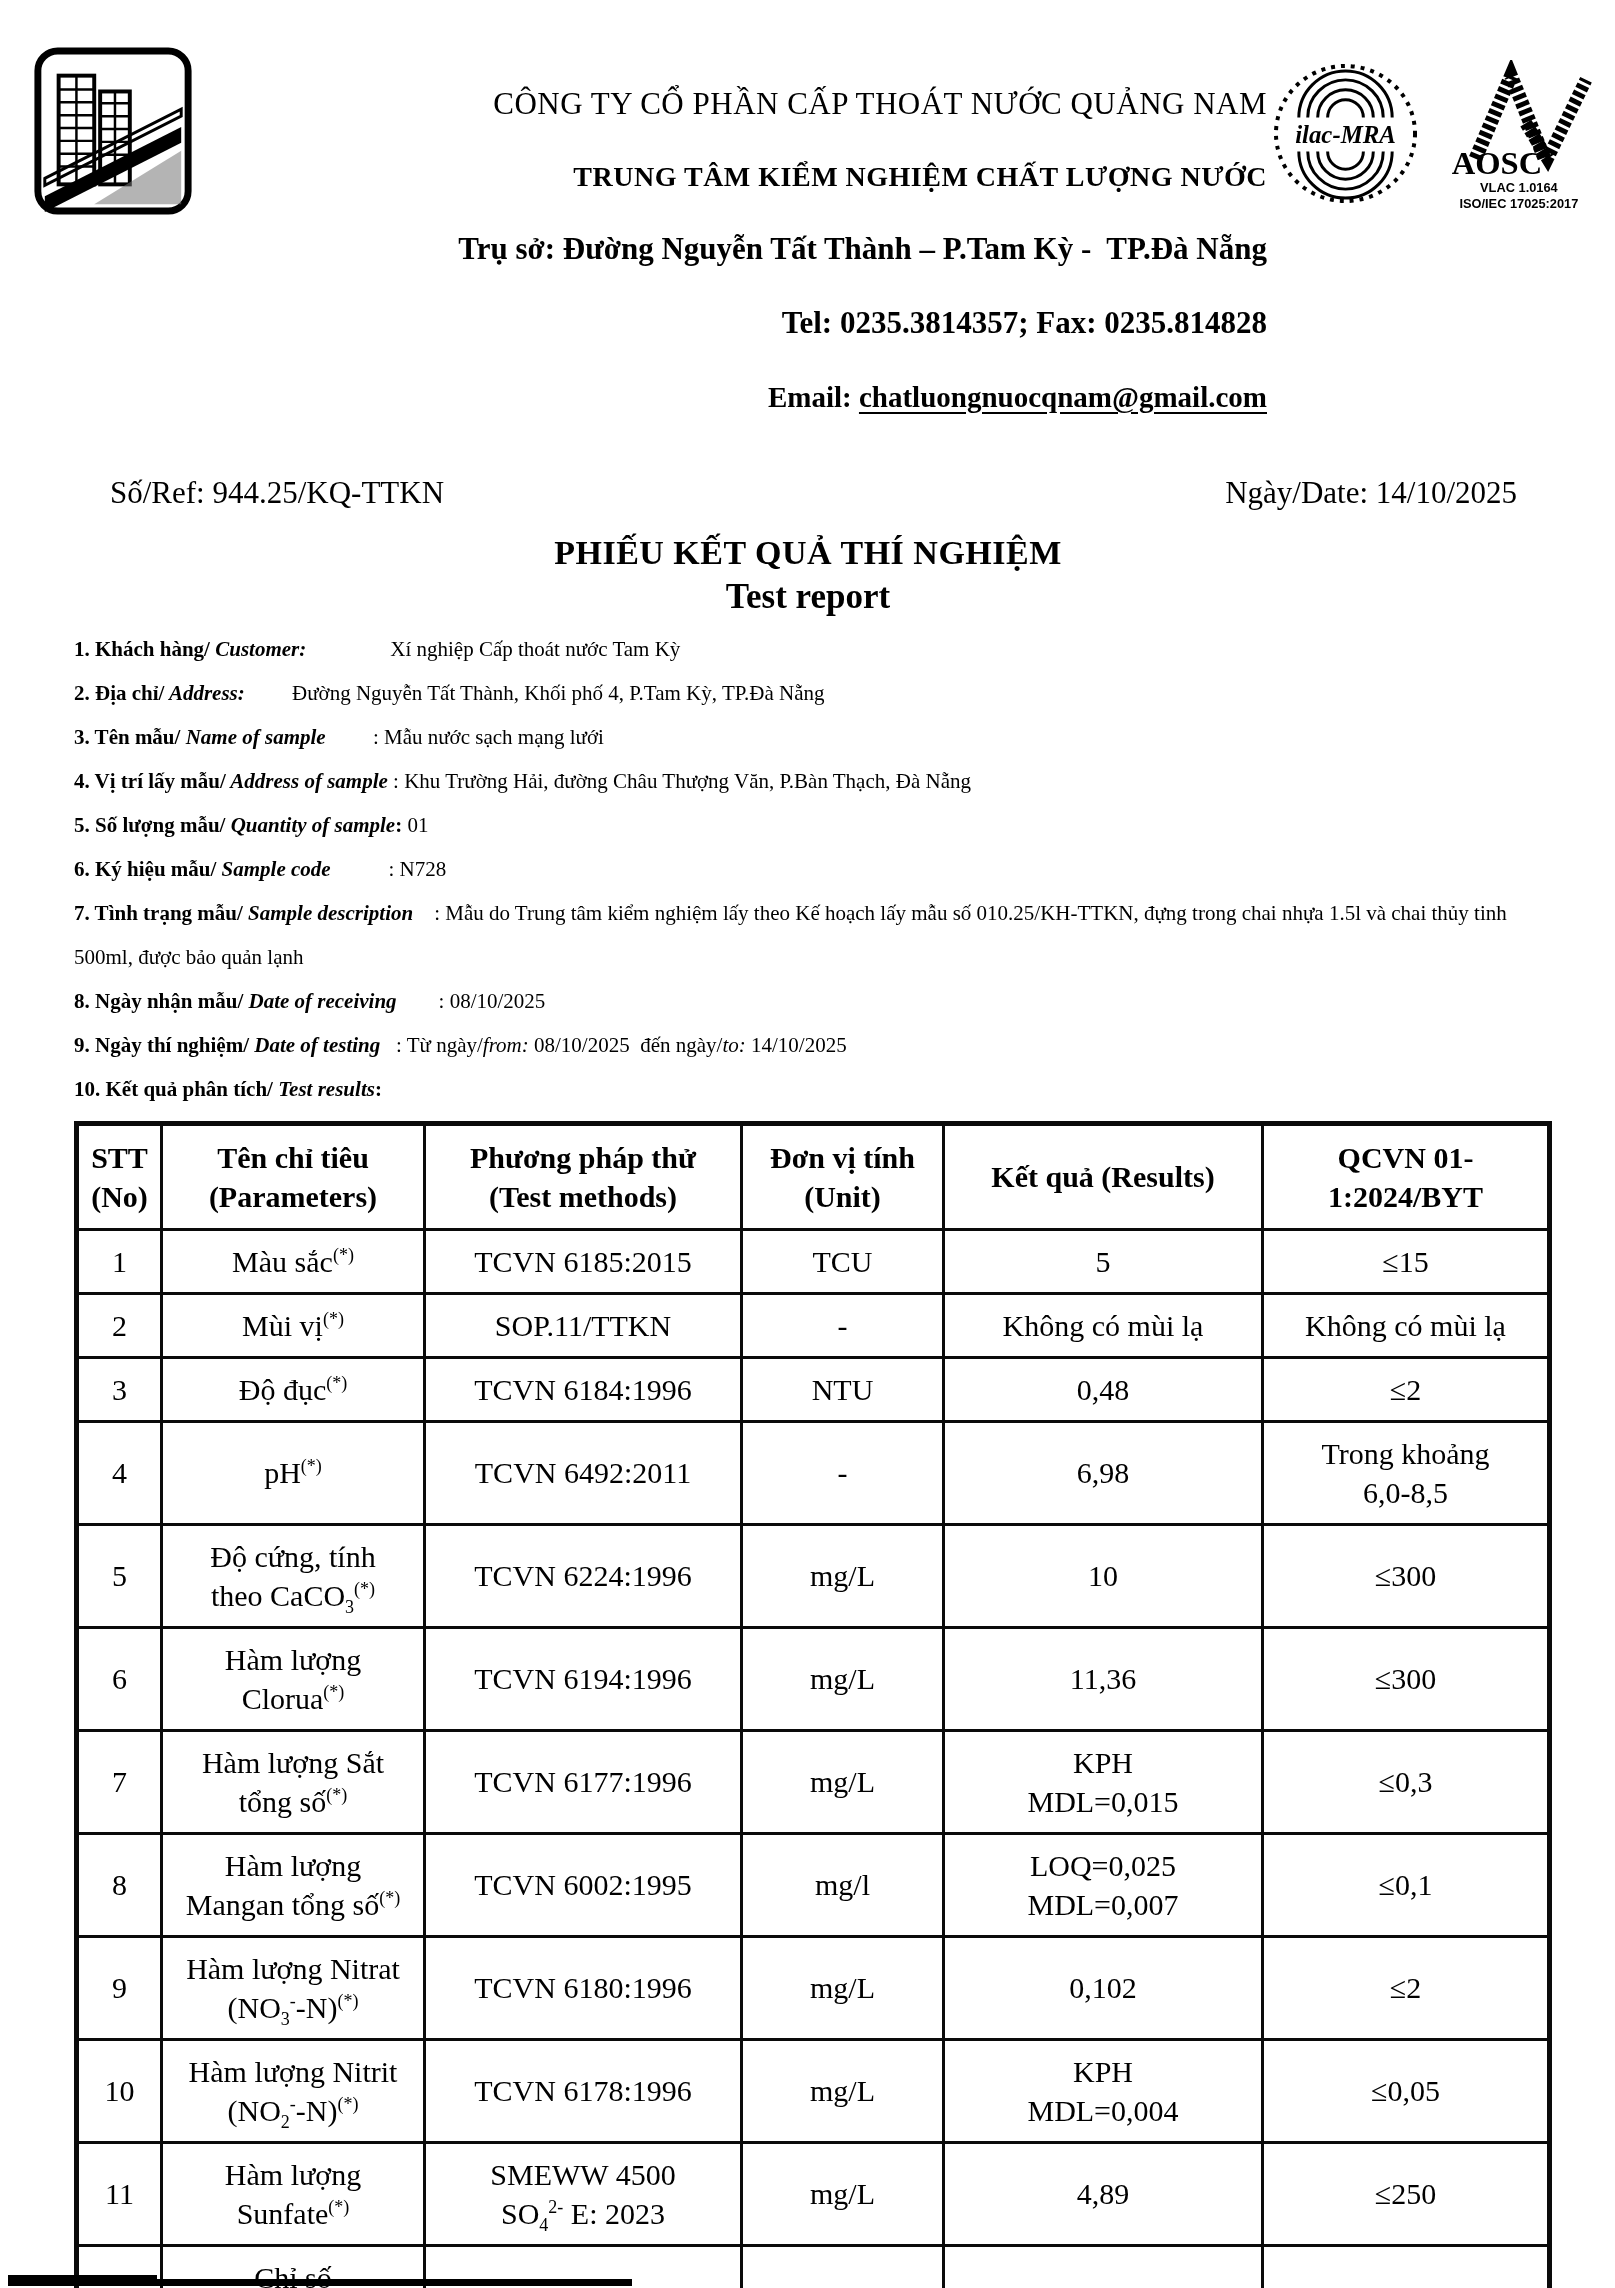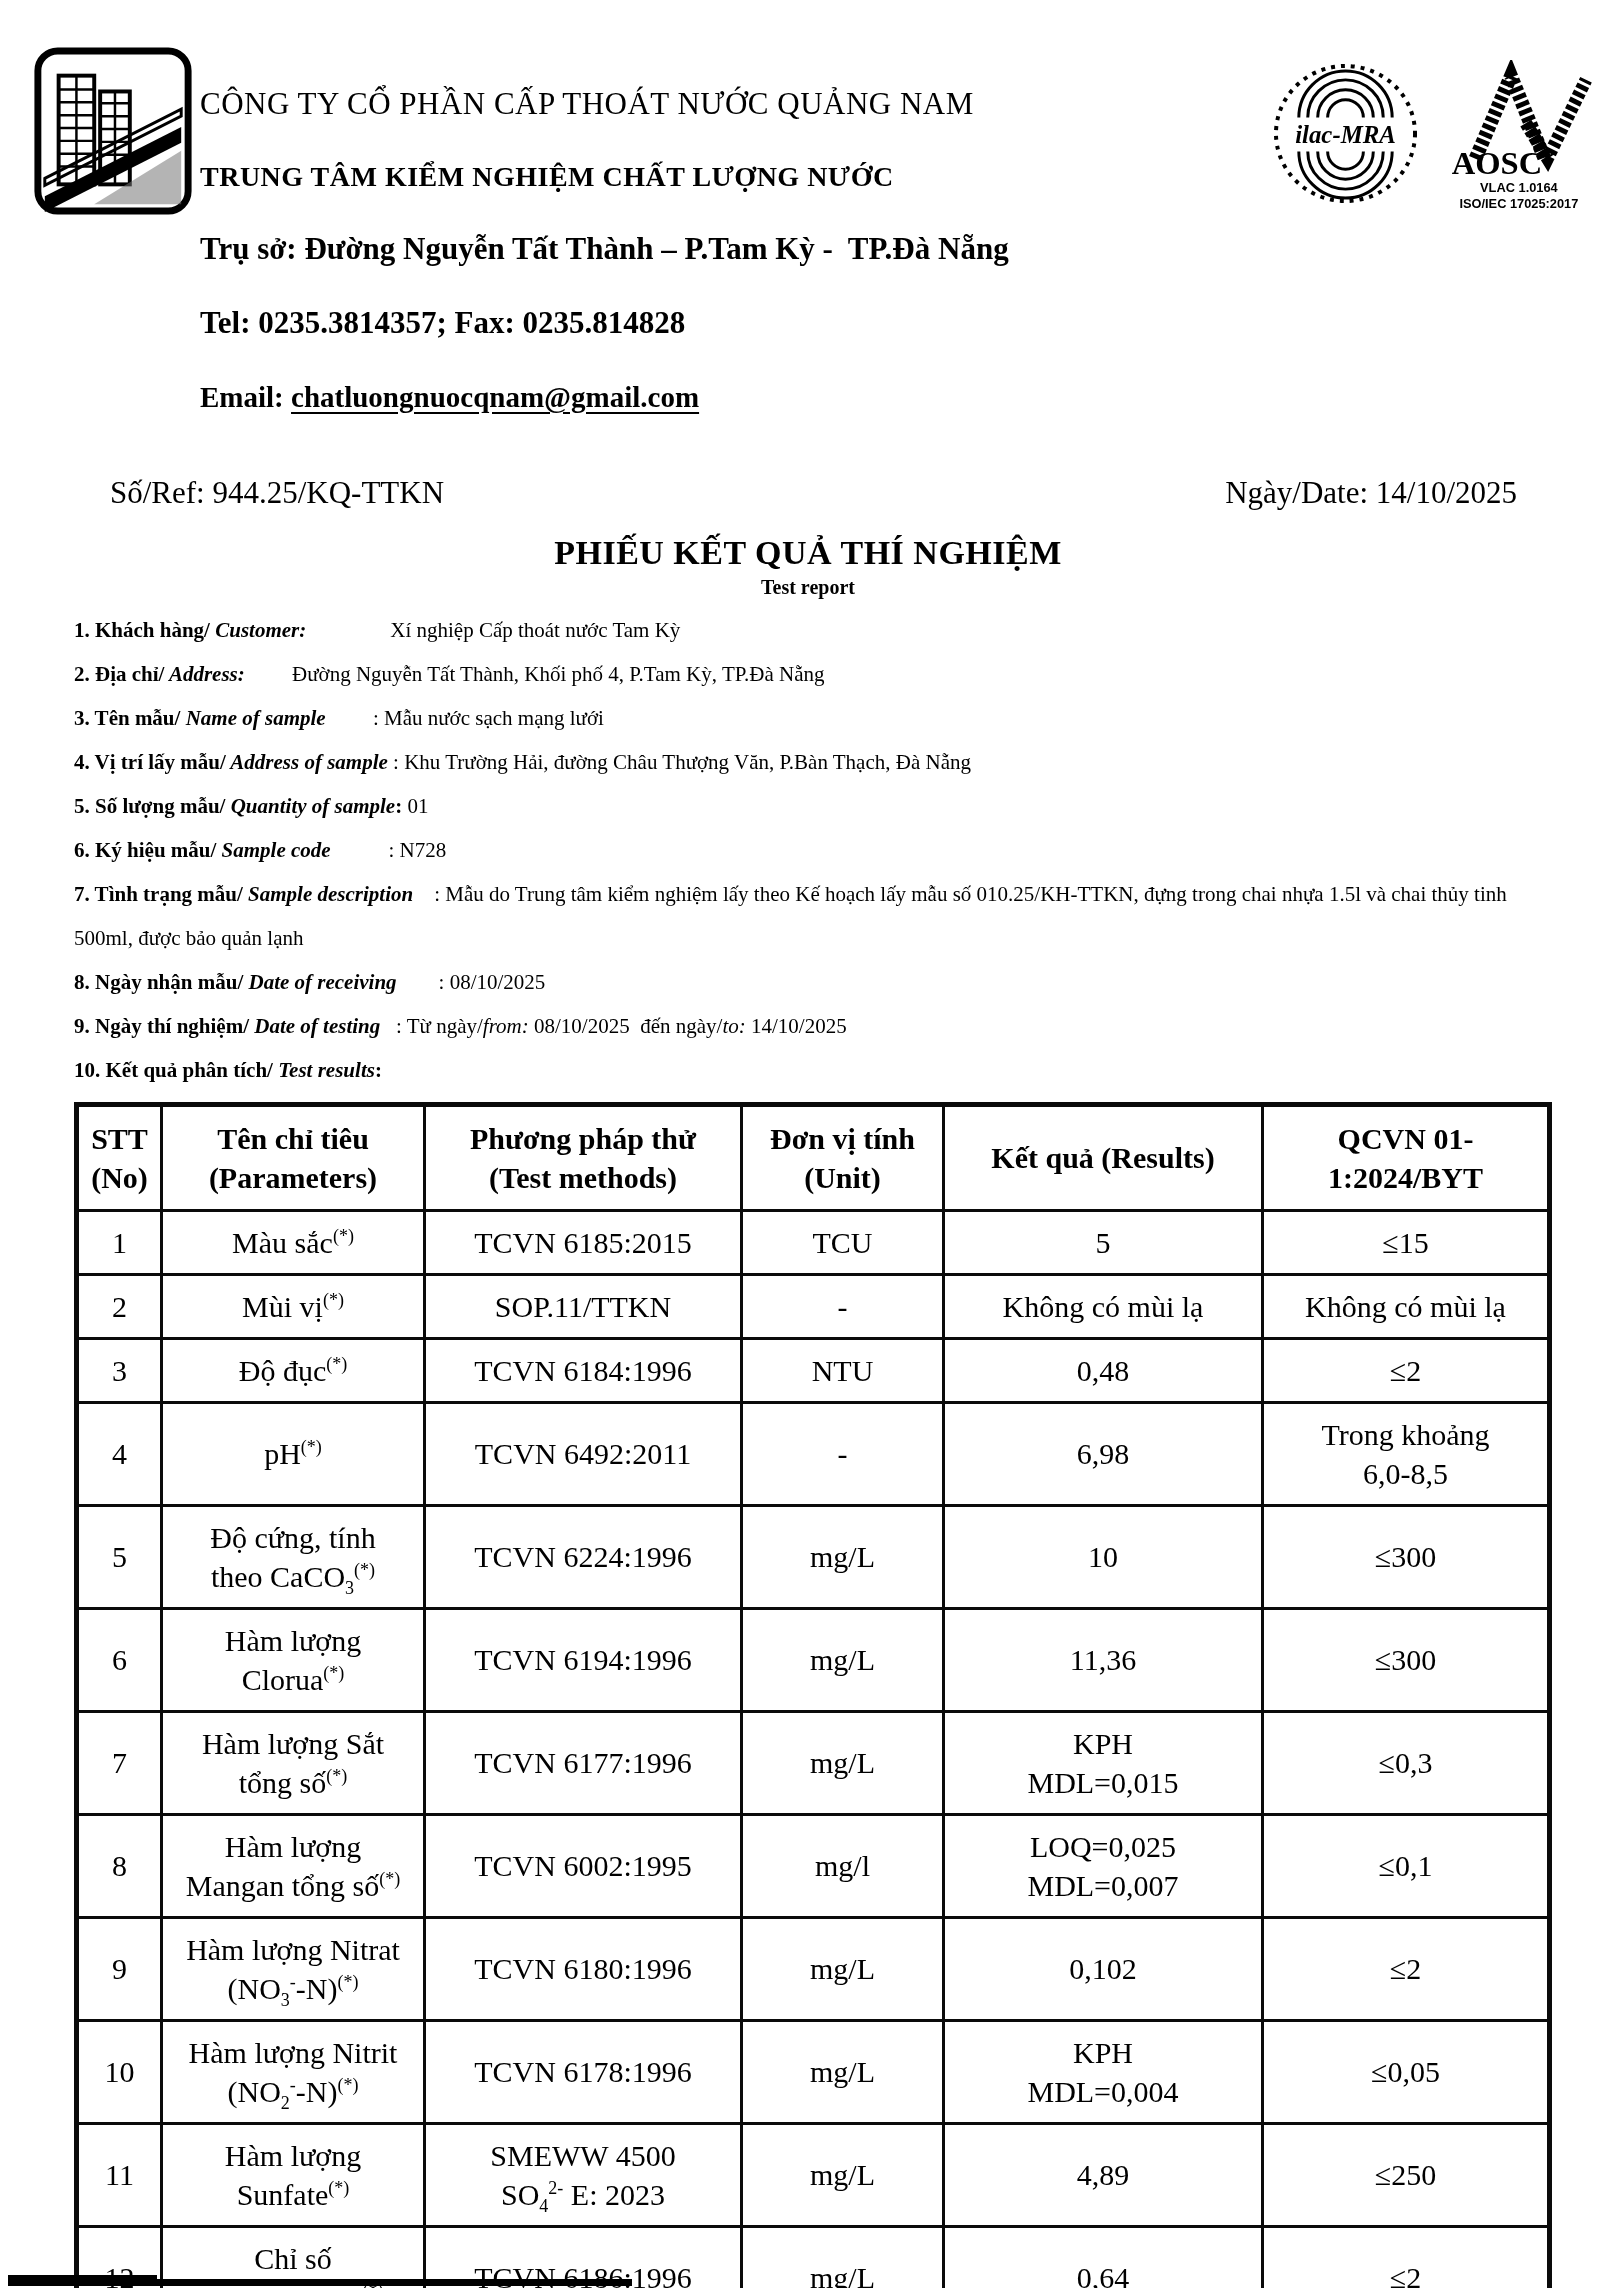--- a/index.html
+++ b/index.html
@@ -8,32 +8,32 @@
     width:1616px;height:2289px;
     background:#ffffff;
     color:#000;
     font-family:"Liberation Serif","DejaVu Serif",serif;
     overflow:hidden;
     margin:0 auto;
   }
   
   .doc-header{display:flex;align-items:flex-start;padding:46px 22px 0 30px;}
   .logo-left{flex:0 0 170px;}
-  .header-center{flex:1 1 auto;text-align:left;white-space:pre-wrap;line-height:1.18;padding-top:2px;}
+  .header-center{flex:1 1 auto;text-align:right;white-space:pre-wrap;line-height:1.18;padding-top:2px;}
   .company-line{font-size:31px;font-weight:400;letter-spacing:0.5px;}
   .center-line{font-size:28px;font-weight:700;letter-spacing:0.5px;}
   .addr-line,.tel-line{font-size:31px;font-weight:700;}
   .email-line{font-size:29px;font-weight:700;}
   .email-addr{text-decoration:underline;text-underline-offset:5px;}
   .logo-right{flex:0 0 327px;display:flex;gap:8px;align-items:flex-start;justify-content:flex-end;padding-top:14px;}
   
   .ref-row{display:flex;justify-content:space-between;padding:0 99px 0 74px;margin-top:24px;font-size:31px;margin-left:36px;}
   .title-block{text-align:center;margin-top:21px;line-height:1.25;}
   .title-vi{font-size:34px;font-weight:700;letter-spacing:0.5px;}
-  .title-en{font-size:20px;font-weight:700;}
+  .title-en{font-size:35px;font-weight:700;}
   
   .info-list{margin:8px 69px 0 74px;font-size:21px;line-height:44px;}
   .info-line{white-space:pre-wrap;}
   .seg-b{font-weight:700;}
   .seg-bi{font-weight:700;font-style:italic;}
   .seg-i{font-style:italic;}
   .seg-r{font-weight:400;}
   
   table.results{border-collapse:collapse;margin:10px 0 0 74px;table-layout:fixed;border:5px solid #0a0a0a;}
   table.results th,table.results td{

